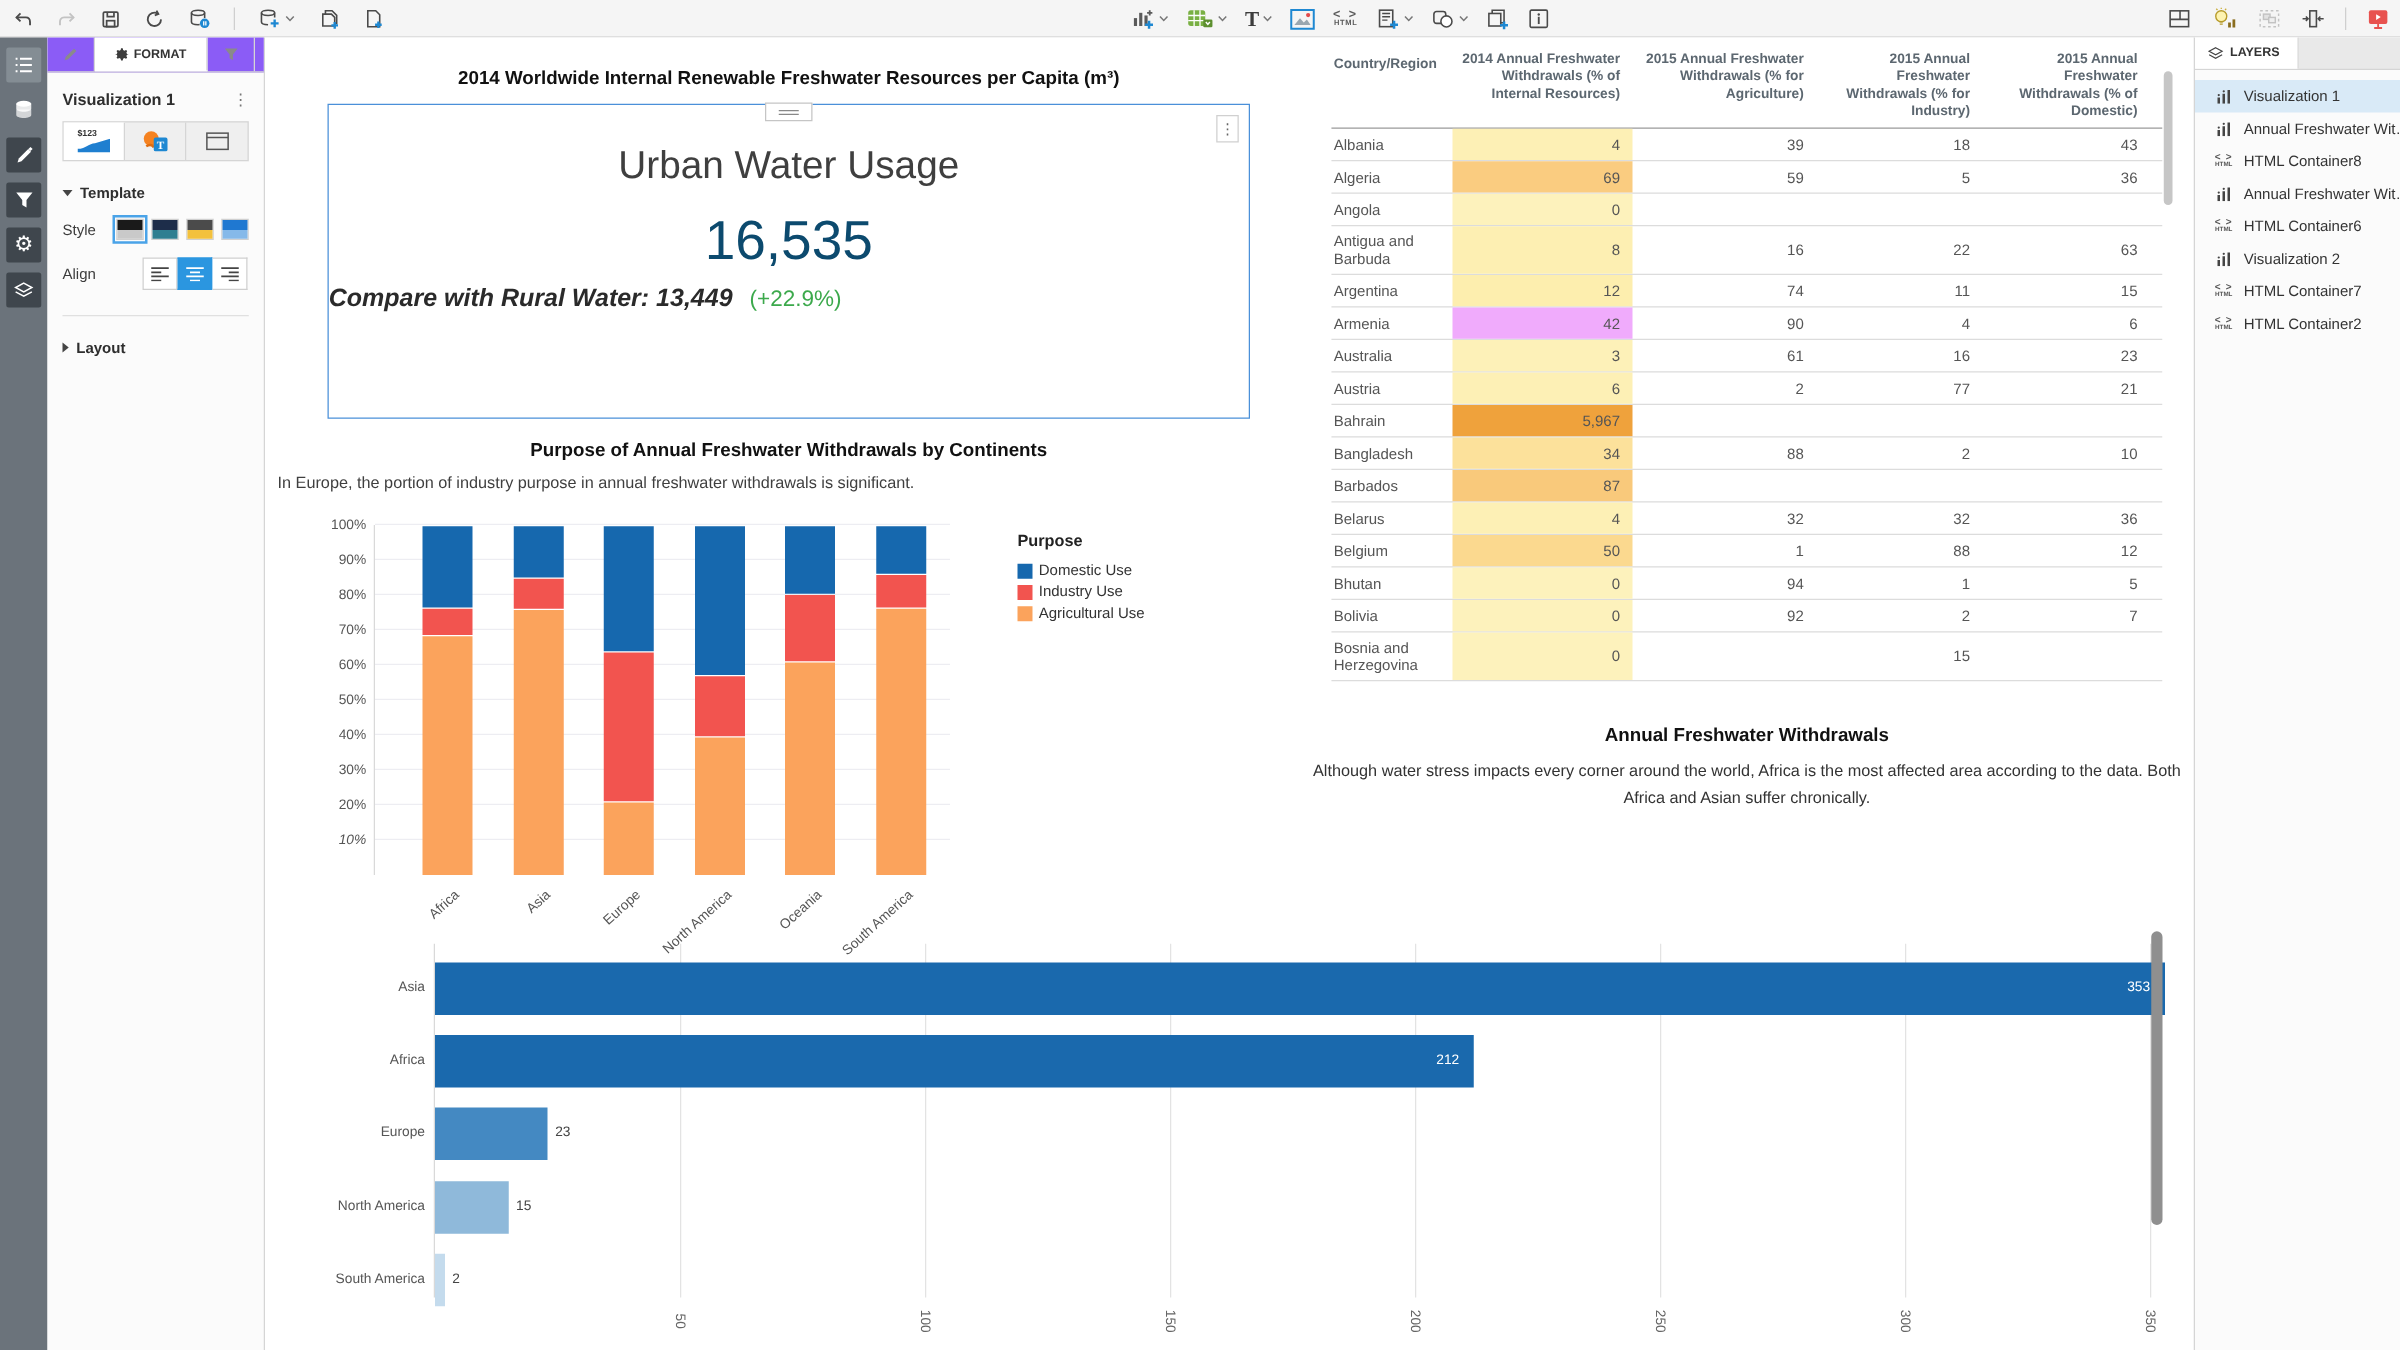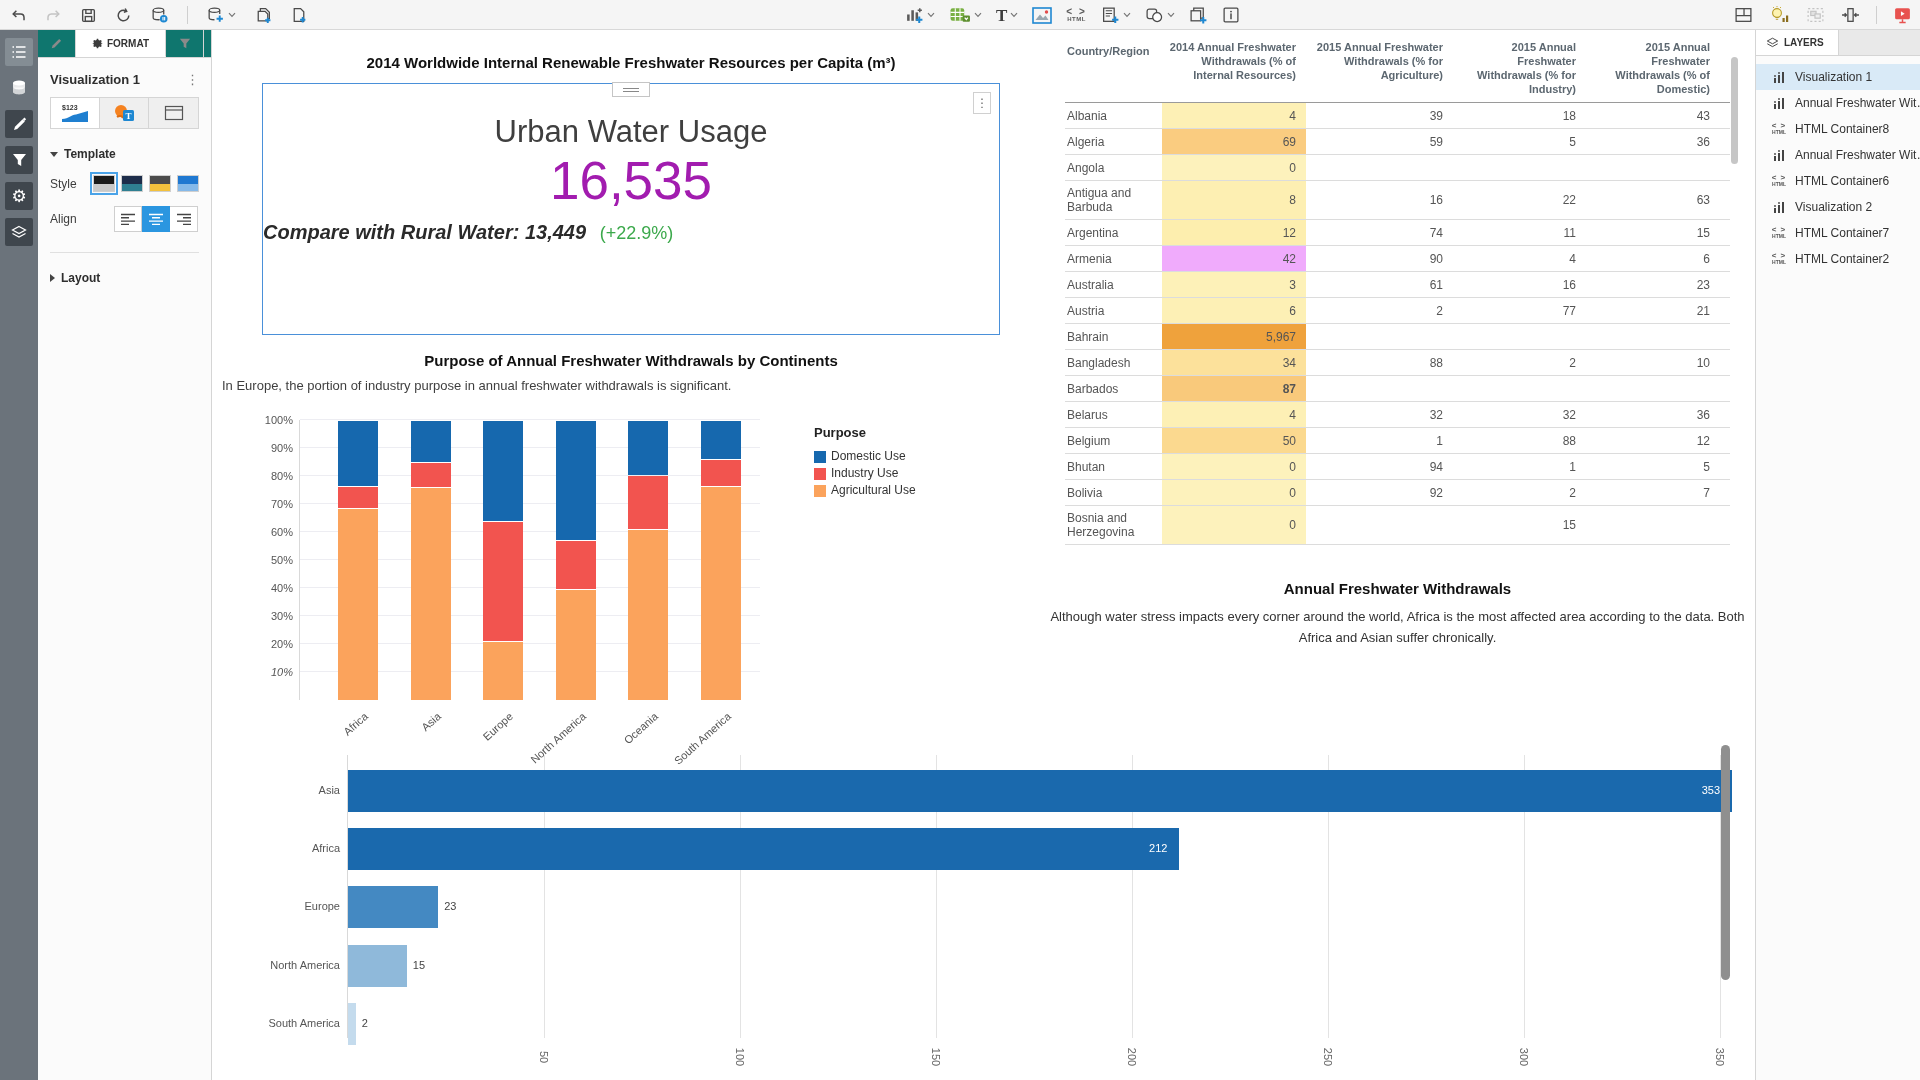--- a/index.html
+++ b/index.html
@@ -25,21 +25,21 @@
   .rail { position:absolute; left:0; top:30px; width:38px; height:1050px; background:#6b737b; }
   .rail-btn { width:28px; height:28px; margin:8px auto 0 auto; border-radius:2px;
     display:flex; align-items:center; justify-content:center; cursor:pointer; }
   .rail-btn.boxdark { background:#3f464d; }
   .rail-btn.boxlight { background:#848d94; }
   .gear-glyph { color:#fff; font-size:17px; line-height:1; font-family:"DejaVu Sans", sans-serif; }
 
   
   .fpanel { position:absolute; left:38px; top:30px; width:174px; height:1050px;
     background:#fbfbfb; border-right:1px solid #d5d5d5; }
-  .fp-tabs { display:flex; height:28px; border-bottom:1px solid #d5d5d5; background:#0f766e; }
+  .fp-tabs { display:flex; height:28px; border-bottom:1px solid #d5d5d5; background:#8b5cf6; }
   .fp-tab { display:flex; align-items:center; justify-content:center; gap:4px; cursor:pointer;
     border-right:1px solid #d5d5d5; }
   .fp-tab.sm { width:38px; }
   .fp-tab.active { background:#fff; border-bottom:1px solid #fff; width:90px;
     font-size:10px; font-weight:bold; color:#333; }
   .fp-title-row { display:flex; align-items:center; justify-content:space-between; padding:14px 12px 0 12px; }
   .fp-title { font-size:13px; font-weight:bold; color:#2e2e2e; }
   .fp-kebab { color:#777; font-size:13px; cursor:pointer; }
   .fp-subtabs { display:flex; margin:10px 12px 0 12px; border:1px solid #d5d5d5; background:#efefef; }
   .fp-subtab { width:49px; height:30px; display:flex; align-items:center; justify-content:center; cursor:pointer;
@@ -72,21 +72,21 @@
 
   .kpi-title { left:50px; top:24px; width:738px; text-align:center;
     font-size:15px; font-weight:bold; color:#111; }
   .kpi-card { left:50px; top:53px; width:738px; height:252px; border:1px solid #4a90d9; background:#fff; cursor:pointer; }
   .kpi-handle { position:absolute; left:50%; top:-2px; transform:translateX(-50%); width:38px; height:15px;
     background:#fff; border:1px solid #c5c5c5; display:flex; align-items:center; justify-content:center; cursor:grab; }
   .kpi-handle span { display:block; width:16px; border-top:1px solid #888; border-bottom:1px solid #888; height:4px; }
   .kpi-menu { position:absolute; right:8px; top:8px; width:18px; height:22px; border:1px solid #d0d0d0;
     background:#fff; color:#666; text-align:center; line-height:20px; font-size:12px; cursor:pointer; }
   .kpi-heading { margin-top:30px; text-align:center; font-size:31px; color:#3f3f3f; }
-  .kpi-value { text-align:center; font-size:53px; color:#a21caf; }
+  .kpi-value { margin-top:18px; text-align:center; font-size:44px; color:#0c4a6e; }
   .kpi-compare { margin-top:10px; text-align:left; font-size:20px; color:#2a2a2a; font-style:italic; font-weight:bold; }
   .kpi-delta { font-style:normal; font-weight:normal; font-size:18px; margin-left:8px; }
 
   .sc-title { left:50px; top:322px; width:738px; text-align:center; font-size:15px; font-weight:bold; color:#111; }
   .sc-subtitle { left:10px; top:348px; font-size:13px; color:#3f3f3f; }
   .sc-plot { left:87px; top:390px; width:461px; height:280px; border-left:1px solid #d9d9d9; }
   .sc-grid { position:absolute; left:0; width:100%; height:0; border-top:1px solid #ededf2; }
   .sc-ylab { position:absolute; right:467px; width:60px; text-align:right; font-size:11px; color:#555; }
   .sc-bar-seg { position:absolute; width:40px; }
   .sc-xlab { position:absolute; font-size:11px; color:#555; width:90px; text-align:right;
@@ -624,21 +624,21 @@
       </div>
       <div class="dt-row">
         <div class="dt-cell c0">Bangladesh</div>
         <div class="dt-cell c1" style="background: rgb(252, 225, 155);">34</div>
         <div class="dt-cell c2">88</div>
         <div class="dt-cell c3">2</div>
         <div class="dt-cell c4">10</div>
       </div>
       <div class="dt-row">
         <div class="dt-cell c0">Barbados</div>
-        <div class="dt-cell c1" style="background: rgb(249, 201, 123); font-weight: bold;">87</div>
+        <div class="dt-cell c1" style="background: rgb(249, 201, 123);">87</div>
         <div class="dt-cell c2"></div>
         <div class="dt-cell c3"></div>
         <div class="dt-cell c4"></div>
       </div>
       <div class="dt-row">
         <div class="dt-cell c0">Belarus</div>
         <div class="dt-cell c1" style="background: rgb(253, 240, 181);">4</div>
         <div class="dt-cell c2">32</div>
         <div class="dt-cell c3">32</div>
         <div class="dt-cell c4">36</div>

